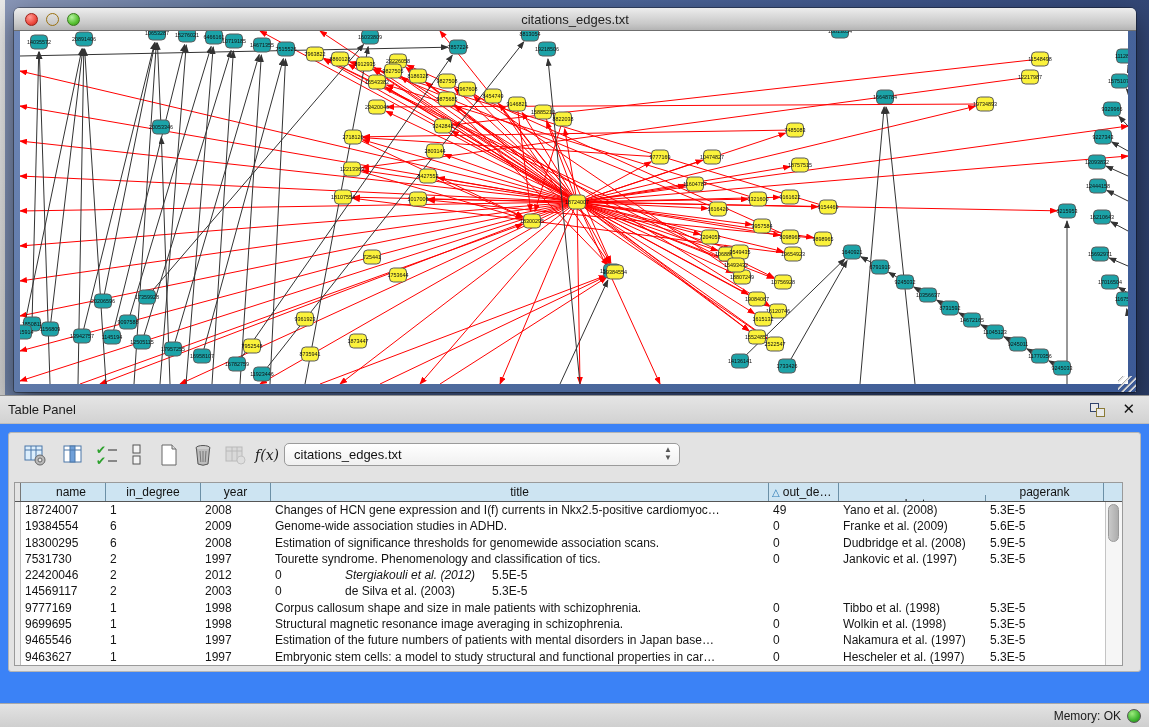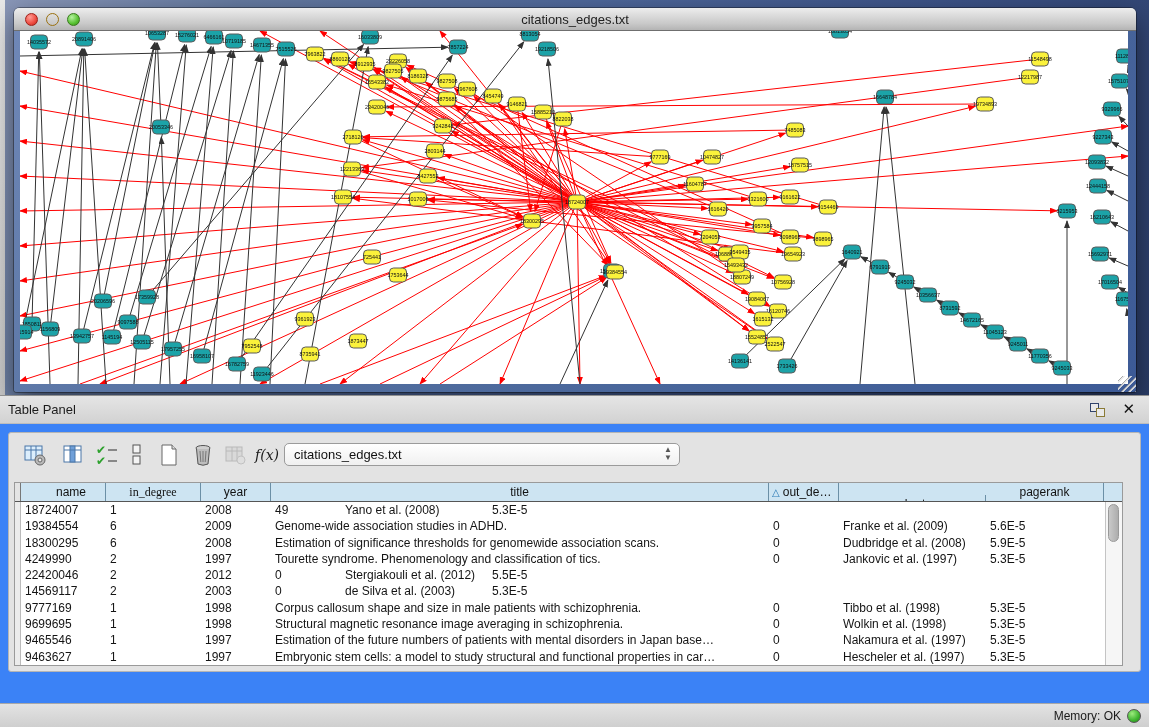--- a/index.html
+++ b/index.html
@@ -786,33 +786,34 @@
       <div class="combo">
         <span>citations_edges.txt</span>
         <span class="combo-arrows">▲<br>▼</span>
       </div>
     </div>
 
     <div class="tp-table">
       <div class="thead" id="thead">
           <div class="th gutter-h" style="width: 6px;"></div>
           <div class="th" style="width: 85px; padding-left: 16px;">name</div>
-          <div class="th" style="width: 95px; font-family: Liberation Serif, serif;">in_degree</div>
+          <div class="th" style="width: 95px;">in_degree</div>
           <div class="th" style="width: 70px;">year</div>
           <div class="th" style="width: 498px;">title</div>
           <div class="th left" style="width: 70px;"><span class="sort">△</span>out_de…</div>
           <div class="th" style="width: 147px; margin-top: 12px;">short</div>
           <div class="th" style="width: 118px;">pagerank</div>
         </div>
       <div class="tbody" id="tbody">
           <div class="tr">
             <div class="td gutter-c" style="width: 6px;"></div>
             <div class="td" style="width: 85px;">18724007</div>
             <div class="td" style="width: 95px;">1</div>
             <div class="td" style="width: 70px;">2008</div>
+            <div class="td" style="width: 498px;">Changes of HCN gene expression and I(f) currents in Nkx2.5-positive cardiomyoc…</div>
             <div class="td" style="width: 70px;">49</div>
             <div class="td" style="width: 147px;">Yano et al. (2008)</div>
             <div class="td" style="width: 118px;">5.3E-5</div>
           </div>
           <div class="tr">
             <div class="td gutter-c" style="width: 6px;"></div>
             <div class="td" style="width: 85px;">19384554</div>
             <div class="td" style="width: 95px;">6</div>
             <div class="td" style="width: 70px;">2009</div>
             <div class="td" style="width: 498px;">Genome-wide association studies in ADHD.</div>
@@ -825,35 +826,35 @@
             <div class="td" style="width: 85px;">18300295</div>
             <div class="td" style="width: 95px;">6</div>
             <div class="td" style="width: 70px;">2008</div>
             <div class="td" style="width: 498px;">Estimation of significance thresholds for genomewide association scans.</div>
             <div class="td" style="width: 70px;">0</div>
             <div class="td" style="width: 147px;">Dudbridge et al. (2008)</div>
             <div class="td" style="width: 118px;">5.9E-5</div>
           </div>
           <div class="tr">
             <div class="td gutter-c" style="width: 6px;"></div>
-            <div class="td" style="width: 85px;">4249990</div>
+            <div class="td" style="width: 85px;">7531730</div>
             <div class="td" style="width: 95px;">2</div>
             <div class="td" style="width: 70px;">1997</div>
             <div class="td" style="width: 498px;">Tourette syndrome. Phenomenology and classification of tics.</div>
             <div class="td" style="width: 70px;">0</div>
             <div class="td" style="width: 147px;">Jankovic et al. (1997)</div>
             <div class="td" style="width: 118px;">5.3E-5</div>
           </div>
           <div class="tr">
             <div class="td gutter-c" style="width: 6px;"></div>
             <div class="td" style="width: 85px;">22420046</div>
             <div class="td" style="width: 95px;">2</div>
             <div class="td" style="width: 70px;">2012</div>
             <div class="td" style="width: 70px;">0</div>
-            <div class="td" style="width: 147px;">Stergiakouli et al. (2012)</div>
+            <div class="td" style="width: 147px; font-style: italic;">Stergiakouli et al. (2012)</div>
             <div class="td" style="width: 118px;">5.5E-5</div>
           </div>
           <div class="tr">
             <div class="td gutter-c" style="width: 6px;"></div>
             <div class="td" style="width: 85px;">14569117</div>
             <div class="td" style="width: 95px;">2</div>
             <div class="td" style="width: 70px;">2003</div>
             <div class="td" style="width: 70px;">0</div>
             <div class="td" style="width: 147px;">de Silva et al. (2003)</div>
             <div class="td" style="width: 118px;">5.3E-5</div>

